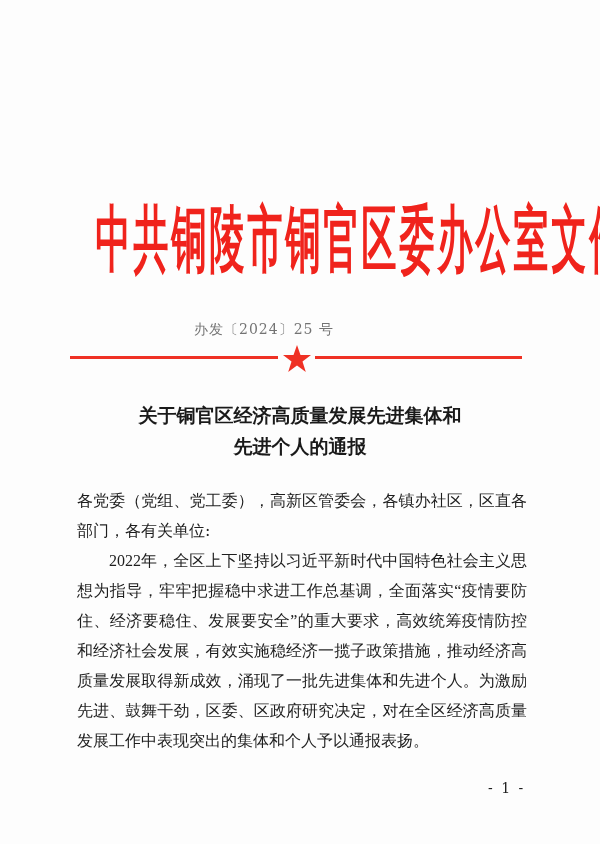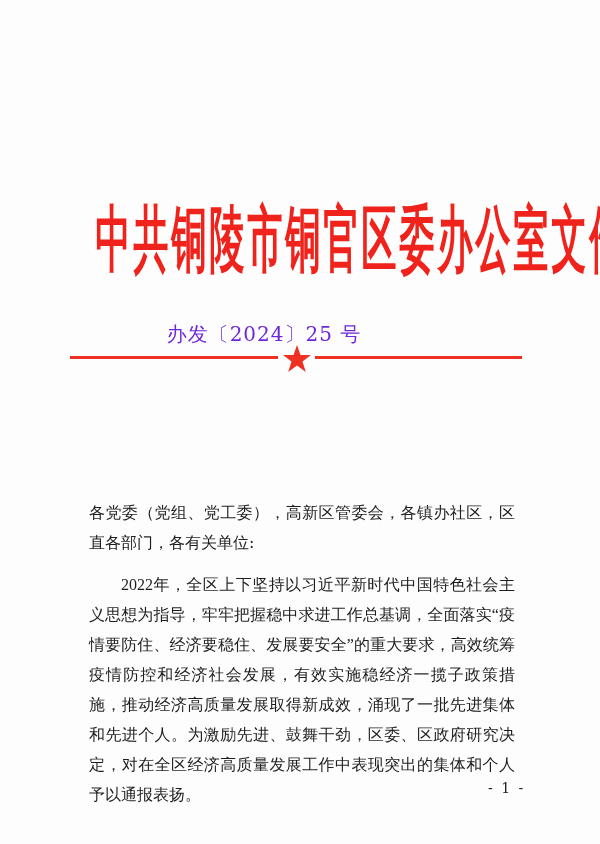--- a/index.html
+++ b/index.html
@@ -39,23 +39,23 @@
       transform: scaleY(1.9) scaleX(0.92);
       transform-origin: center center;
       letter-spacing: 0;
     }
     .doc-number {
       position: absolute;
       top: 321px;
       left: 0;
       width: 528px;
       text-align: center;
-      font-size: 20px;
+      font-size: 14px;
       letter-spacing: 1px;
-      color: #6d28d9;
+      color: #737373;
     }
     .red-rule {
       position: absolute;
       top: 356px;
       height: 3px;
       background: #ef3124;
     }
     .red-rule.left { left: 70px; width: 208px; }
     .red-rule.right { left: 315px; width: 207px; }
     .star {
@@ -81,21 +81,21 @@
       left: 77px;
       top: 486px;
       width: 450px;
       font-size: 16px;
       line-height: 30px;
       color: #1e1e1e;
       text-align: justify;
       text-justify: inter-character;
     }
     .body-text p {
-      margin: 12px;
+      margin: 0;
     }
     .body-text .indent {
       text-indent: 32px;
       font-family: Liberation Serif, serif;
     }
     .page-number {
       position: absolute;
       left: 488px;
       top: 780px;
       font-size: 14px;
@@ -126,20 +126,24 @@
   </div>
 
   <div class="doc-number">办发〔2024〕25 号</div>
 
   <div class="red-rule left"></div>
   <svg class="star" viewBox="0 0 30 30">
     <polygon points="15,1 18.5,11 29,11 20.5,17.5 23.8,28 15,21.5 6.2,28 9.5,17.5 1,11 11.5,11" fill="#ef3124"></polygon>
   </svg>
   <div class="red-rule right"></div>
 
+  <div class="title">
+    <div>关于铜官区经济高质量发展先进集体和</div>
+    <div>先进个人的通报</div>
+  </div>
 
   <div class="body-text">
     <p>各党委（党组、党工委），高新区管委会，各镇办社区，区直各部门，各有关单位:</p>
     <p class="indent">2022年，全区上下坚持以习近平新时代中国特色社会主义思想为指导，牢牢把握稳中求进工作总基调，全面落实“疫情要防住、经济要稳住、发展要安全”的重大要求，高效统筹疫情防控和经济社会发展，有效实施稳经济一揽子政策措施，推动经济高质量发展取得新成效，涌现了一批先进集体和先进个人。为激励先进、鼓舞干劲，区委、区政府研究决定，对在全区经济高质量发展工作中表现突出的集体和个人予以通报表扬。</p>
   </div>
 
   <div class="page-number">- 1 -</div>
 
 </div>
 

